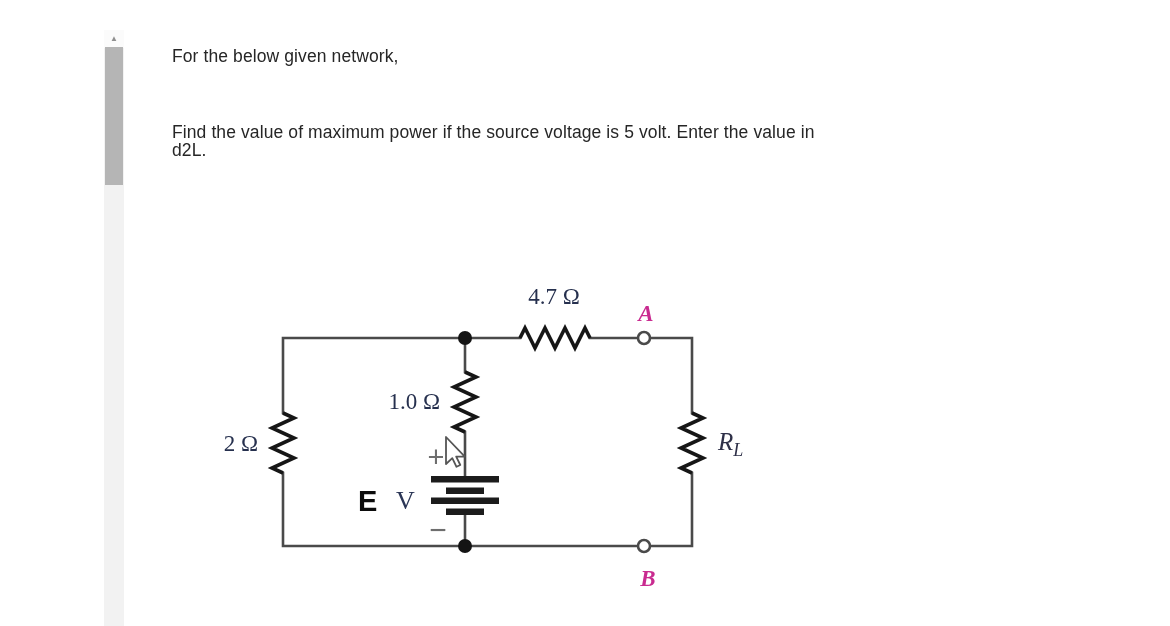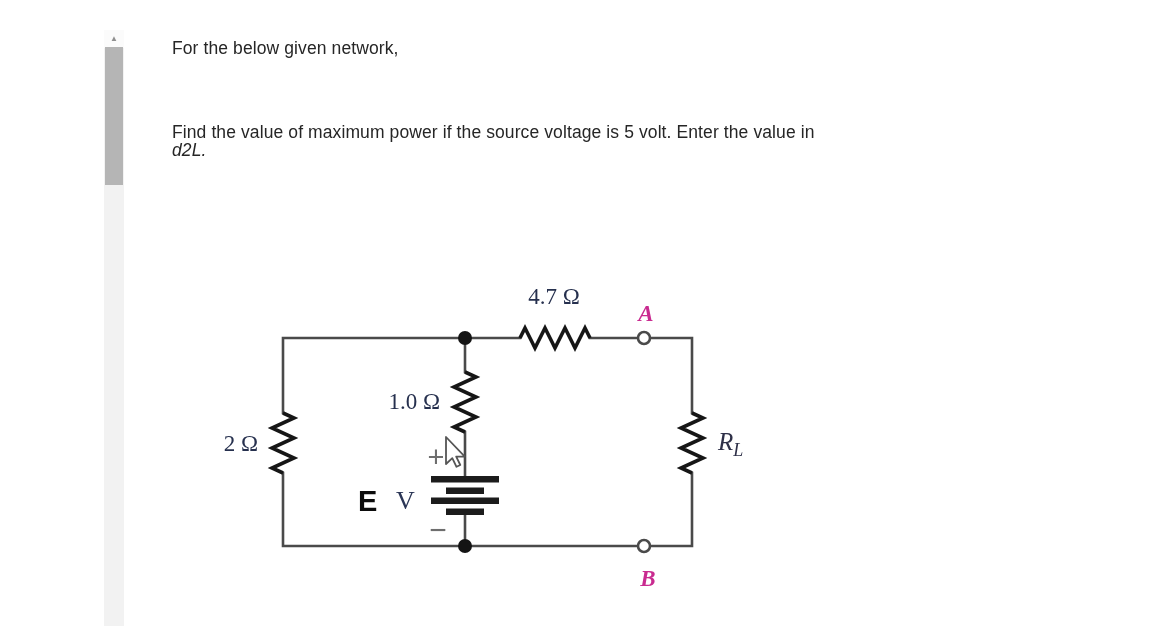--- a/index.html
+++ b/index.html
@@ -18,23 +18,23 @@
     color:#8f8f8f;font-size:8px;line-height:8px;cursor:default;
   }
   .scroll-thumb{
     position:absolute;left:1px;top:17px;width:18px;height:138px;background:#b5b5b5;
   }
   
   .q-line{
     position:absolute;left:172px;color:#262626;font-size:17.5px;
     letter-spacing:0.1px;white-space:nowrap;
   }
-  .q1{top:38px;}
+  .q1{top:46px;}
   .q2{top:122px;}
-  .q3{top:140px;font-style:italic;}
+  .q3{top:140px;}
   
   .circuit{
     position:absolute;left:200px;top:270px;width:580px;height:330px;
   }
   svg text{user-select:none;}
   .serif-label{font-family:"Liberation Serif", serif;}
 </style>
 </head>
 <body>
 

